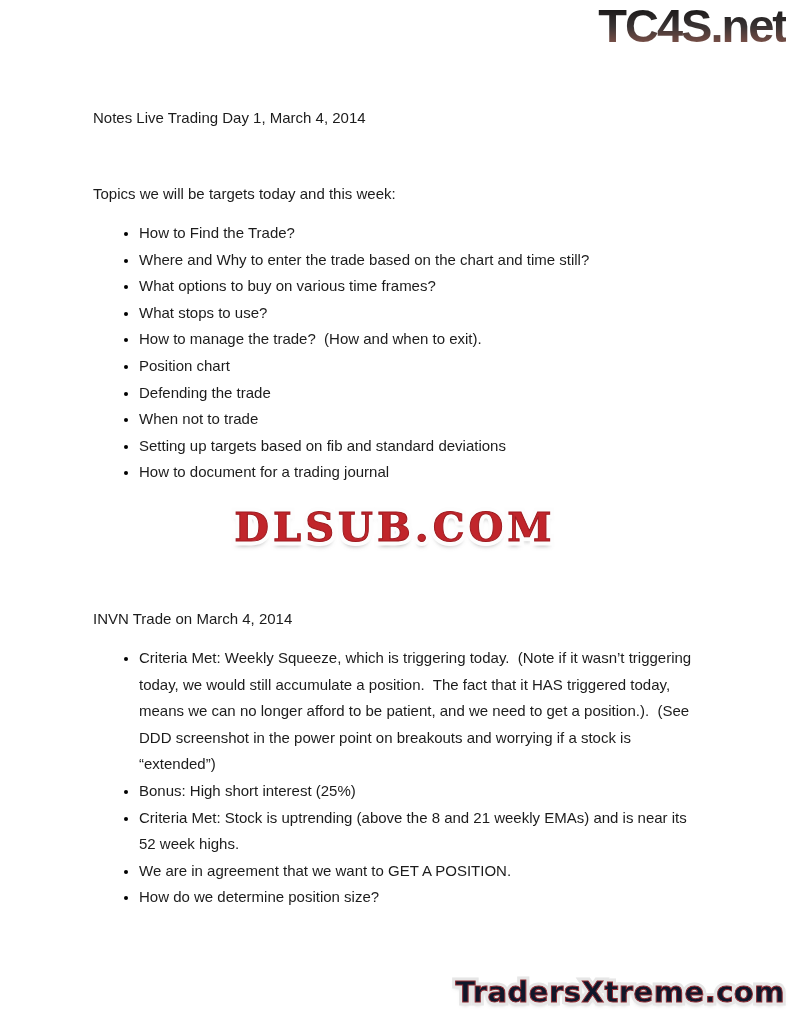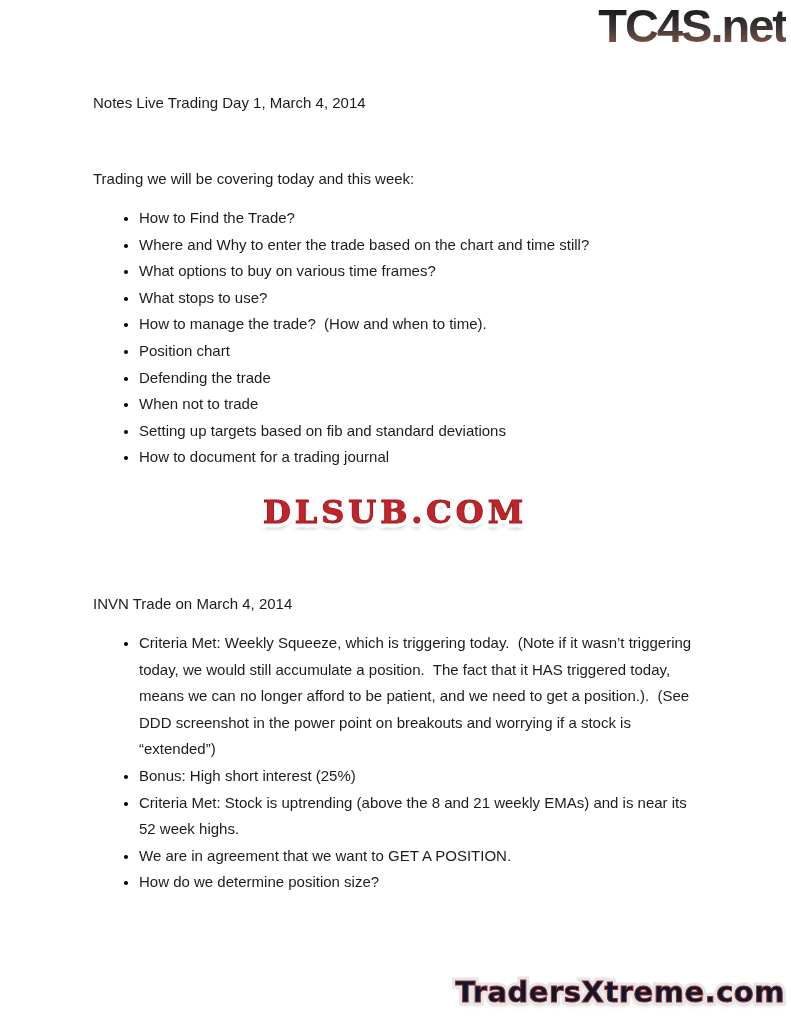--- a/index.html
+++ b/index.html
@@ -27,21 +27,21 @@
     -webkit-background-clip: text;
     background-clip: text;
     color: transparent;
     text-shadow: none;
   }
 
   
   .doc {
     position: absolute;
     left: 93px;
-    top: 0;
+    top: 15px;
     width: 604px;
     font-size: 15px;
     color: #1c1c1c;
   }
   .doc-title { margin: 93px 0 0 0; line-height: 20px; }
   .topics-heading { margin: 56px 0 0 0; line-height: 20px; }
   .invn-heading { margin: 51px 0 8px 0; line-height: 20px; }
 
   .bullet-list {
     margin: 16px 0 0 0;
@@ -55,21 +55,21 @@
   .bullet-list li::marker { color: #000; font-size: 13px; }
 
   
   .dlsub-wrap { margin-top: 16px; text-align: center; height: 56px; }
   .dlsub-logo {
     position: relative;
     display: inline-block;
     z-index: 0;
     font-family: "DejaVu Serif", serif;
     font-weight: bold;
-    font-size: 32px;
+    font-size: 40px;
     letter-spacing: 4px;
     line-height: 50px;
     color: #c1252b;
     -webkit-text-stroke: 1px #9e1b20;
   }
   .dlsub-logo::before {
     content: attr(data-text);
     position: absolute;
     left: 0; top: 0;
     z-index: -1;
@@ -106,28 +106,28 @@
 <body>
 
 <div class="page">
 
   <div class="tc4s-logo">TC4S.net</div>
 
   <div class="doc">
 
     <p class="doc-title">Notes Live Trading Day 1, March 4, 2014</p>
 
-    <p class="topics-heading">Trading we will be covering today and this week:</p>
+    <p class="topics-heading">Topics we will be targets today and this week:</p>
 
     <ul class="bullet-list">
       <li>How to Find the Trade?</li>
       <li>Where and Why to enter the trade based on the chart and time still?</li>
       <li>What options to buy on various time frames?</li>
       <li>What stops to use?</li>
-      <li>How to manage the trade?  (How and when to time).</li>
+      <li>How to manage the trade?  (How and when to exit).</li>
       <li>Position chart</li>
       <li>Defending the trade</li>
       <li>When not to trade</li>
       <li>Setting up targets based on fib and standard deviations</li>
       <li>How to document for a trading journal</li>
     </ul>
 
     <div class="dlsub-wrap">
       <div class="dlsub-logo" data-text="DLSUB.COM">DLSUB.COM</div>
     </div>

